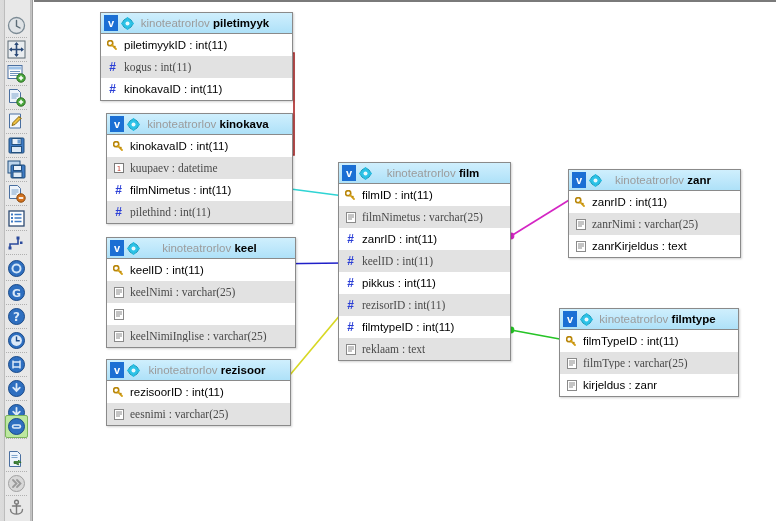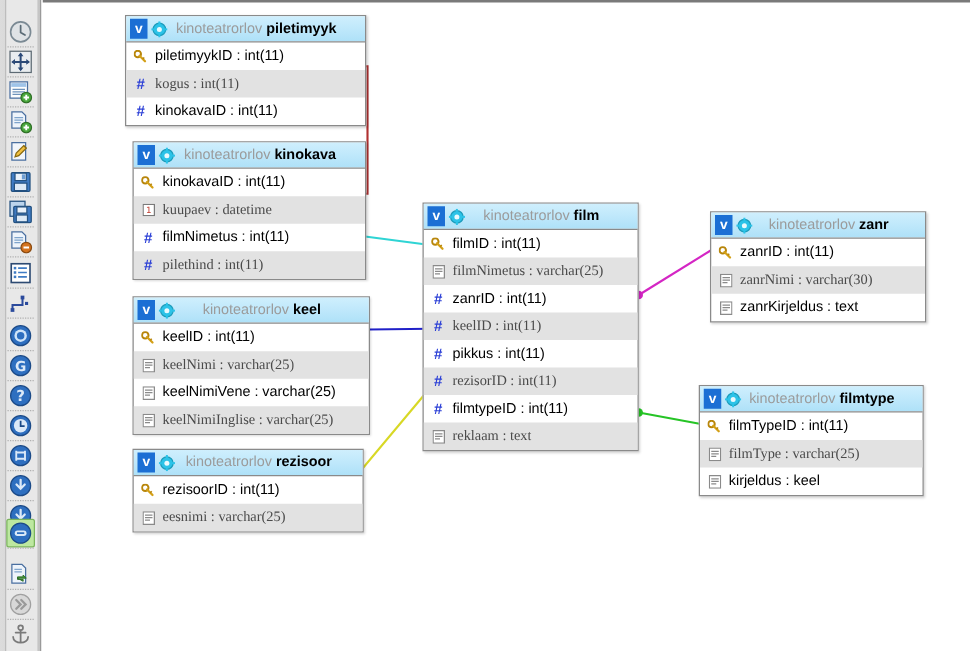--- a/index.html
+++ b/index.html
@@ -431,21 +431,20 @@
             </span>
             <span class="rtxt">keelNimi : varchar(25)</span>
           </div>
           <div class="row">
             <span class="ricon">
               <svg width="10" height="11" viewBox="0 0 10 11">
                 <rect x="0.5" y="0.5" width="9" height="10" fill="#fff" stroke="#8a8a8a"></rect>
                 <path d="M2 3h6M2 5h6M2 7h4" stroke="#8a8a8a" stroke-width="1"></path>
               </svg>
             </span>
-            <span class="rtxt">keelNimiVene : varchar(25)</span>
           </div>
           <div class="row alt">
             <span class="ricon">
               <svg width="10" height="11" viewBox="0 0 10 11">
                 <rect x="0.5" y="0.5" width="9" height="10" fill="#fff" stroke="#8a8a8a"></rect>
                 <path d="M2 3h6M2 5h6M2 7h4" stroke="#8a8a8a" stroke-width="1"></path>
               </svg>
             </span>
             <span class="rtxt">keelNimiInglise : varchar(25)</span>
           </div>
@@ -584,21 +583,21 @@
             </span>
             <span class="rtxt">zanrID : int(11)</span>
           </div>
           <div class="row alt">
             <span class="ricon">
               <svg width="10" height="11" viewBox="0 0 10 11">
                 <rect x="0.5" y="0.5" width="9" height="10" fill="#fff" stroke="#8a8a8a"></rect>
                 <path d="M2 3h6M2 5h6M2 7h4" stroke="#8a8a8a" stroke-width="1"></path>
               </svg>
             </span>
-            <span class="rtxt">zanrNimi : varchar(30)</span>
+            <span class="rtxt">zanrNimi : varchar(25)</span>
           </div>
           <div class="row">
             <span class="ricon">
               <svg width="10" height="11" viewBox="0 0 10 11">
                 <rect x="0.5" y="0.5" width="9" height="10" fill="#fff" stroke="#8a8a8a"></rect>
                 <path d="M2 3h6M2 5h6M2 7h4" stroke="#8a8a8a" stroke-width="1"></path>
               </svg>
             </span>
             <span class="rtxt">zanrKirjeldus : text</span>
           </div>
@@ -637,19 +636,19 @@
             </span>
             <span class="rtxt">filmType : varchar(25)</span>
           </div>
           <div class="row">
             <span class="ricon">
               <svg width="10" height="11" viewBox="0 0 10 11">
                 <rect x="0.5" y="0.5" width="9" height="10" fill="#fff" stroke="#8a8a8a"></rect>
                 <path d="M2 3h6M2 5h6M2 7h4" stroke="#8a8a8a" stroke-width="1"></path>
               </svg>
             </span>
-            <span class="rtxt">kirjeldus : keel</span>
+            <span class="rtxt">kirjeldus : zanr</span>
           </div>
         </div>
       </div>
   </div>
 
 </div>
 
 </body></html>

